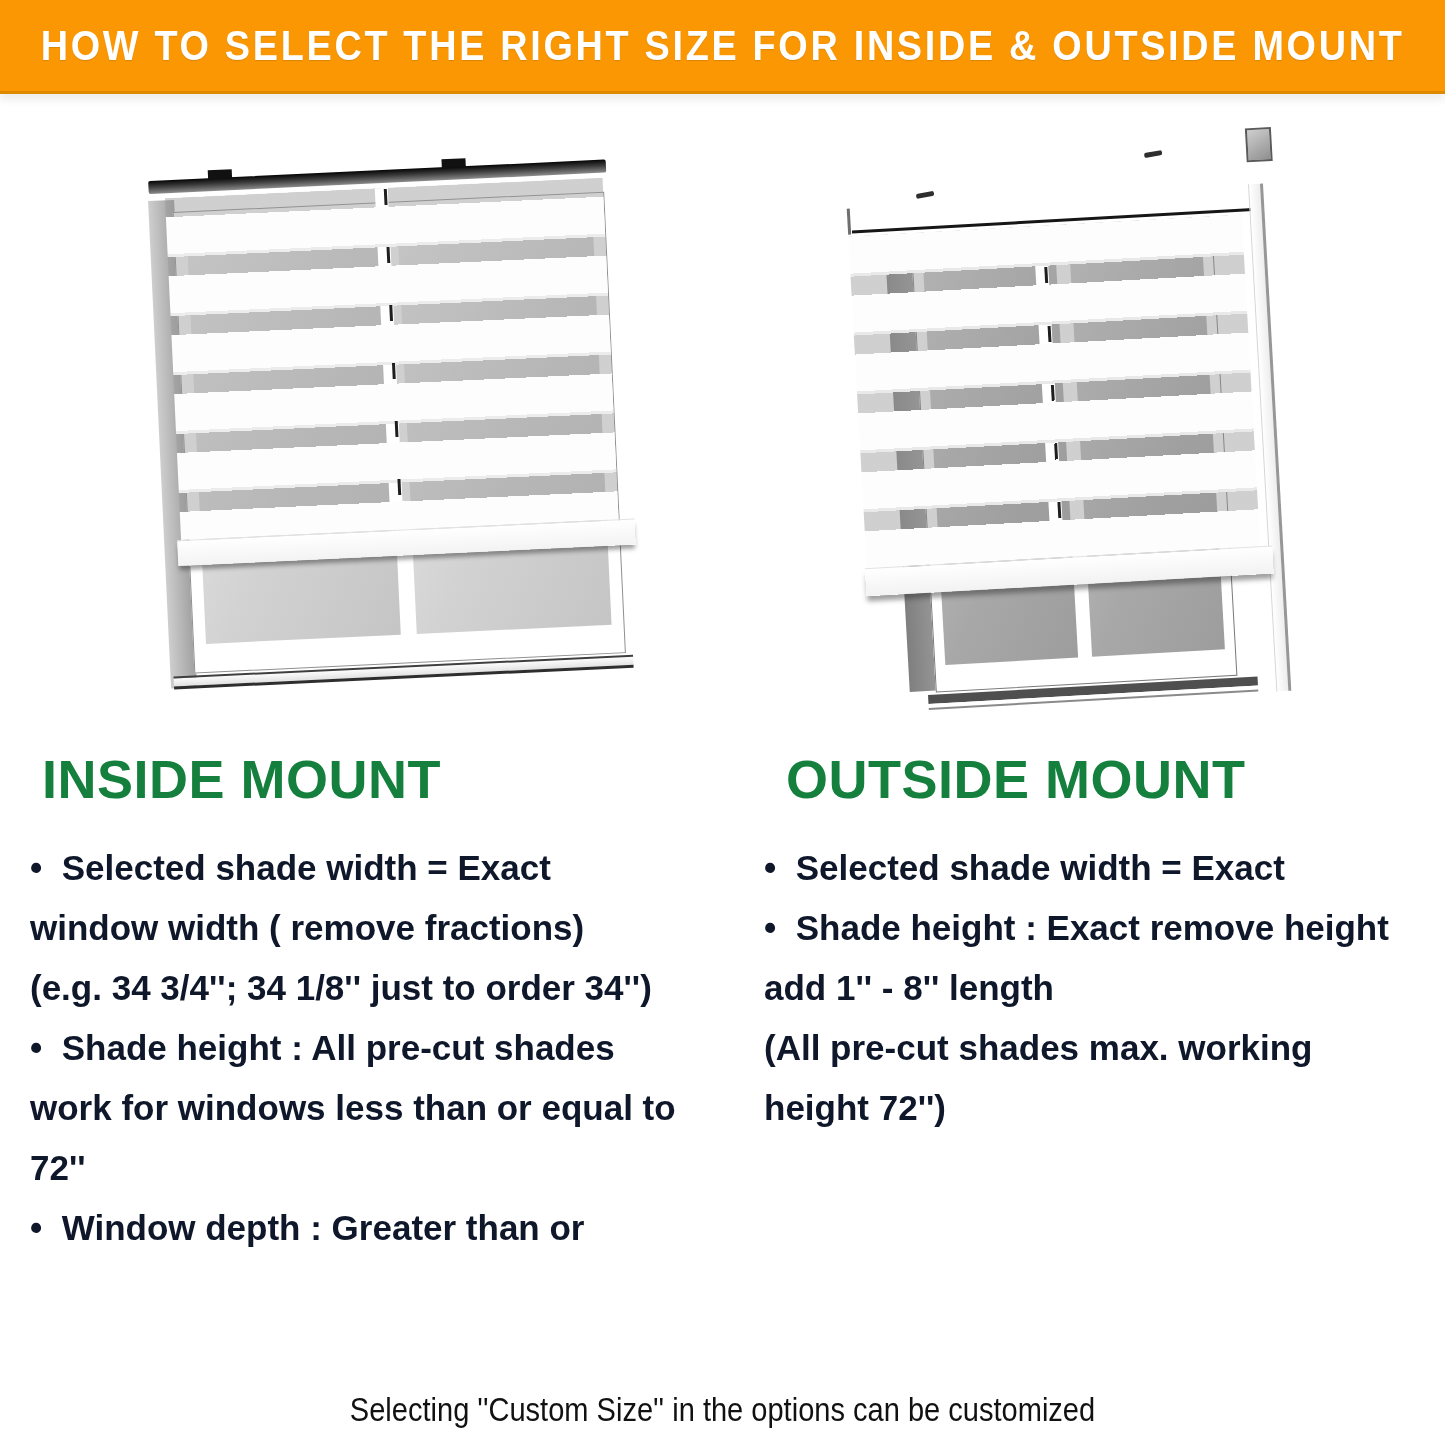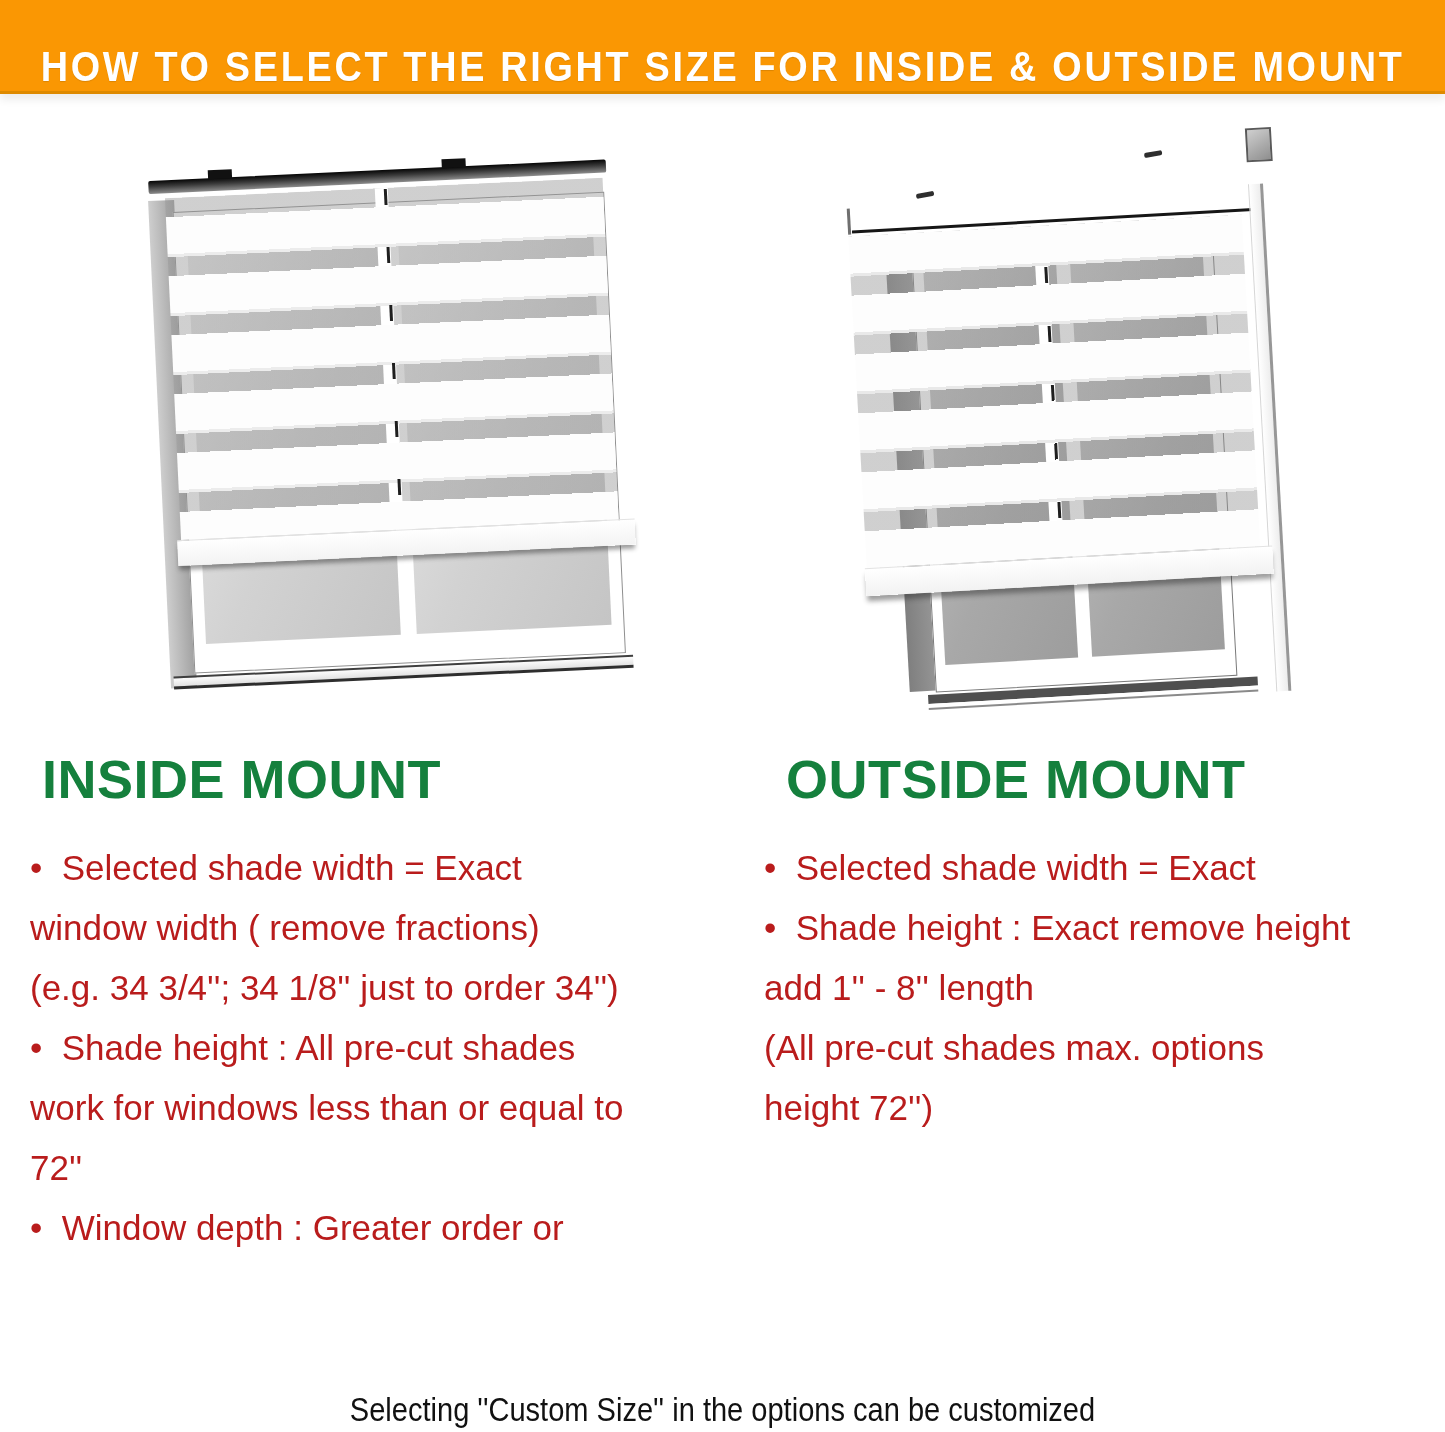--- a/index.html
+++ b/index.html
@@ -4,21 +4,21 @@
 <style>
   * { margin:0; padding:0; box-sizing:border-box; }
   html,body { background:#fff; }
   body { font-family:"Liberation Sans", sans-serif; color:#1b1b1b; }
   .canvas { position:relative; width:1445px; height:1432px; background:#fff; overflow:hidden; }
 
   
   .banner {
     position:absolute; left:0; top:0; width:1445px; height:94px;
     background:#FA9703; border-bottom:3px solid #DE8A00;
-    display:flex; align-items:flex-end; justify-content:center;
+    display:flex; align-items:center; justify-content:center;
     box-shadow:0 6px 8px rgba(0,0,0,.07);
   }
   .banner-title {
     color:#fff; font-weight:700; font-size:42px; letter-spacing:3px;
     white-space:nowrap; transform:scaleX(.9); transform-origin:center center;
     text-shadow:0 1px 1px rgba(0,0,0,.12);
   }
 
   
   .fig { position:absolute; }
@@ -97,21 +97,21 @@
   
   .mount-heading { position:absolute; top:748px; font-size:54px; font-weight:700;
       color:#15803d; letter-spacing:.5px; white-space:nowrap; }
   .heading-inside  { left:42px; }
   .heading-outside { left:786px; }
 
   .col { position:absolute; top:838px; }
   .col-inside  { left:30px;  width:705px; }
   .col-outside { left:764px; width:672px; }
   .line { display:block; height:60px; line-height:60px; font-size:35px;
-      color:#b91c1c; white-space:pre; }
+      color:#0f172a; white-space:pre;font-weight:bold; }
 
   
   .footer { position:absolute; left:0; bottom:0; width:1445px; height:42px;
       text-align:center; }
   .footer-text { display:inline-block; font-size:33px; line-height:40px;
       color:#111; transform:scaleX(.88); transform-origin:center bottom;
       white-space:nowrap; }
 </style>
 </head>
 <body>
@@ -170,28 +170,28 @@
   <div class="mount-heading heading-inside">INSIDE MOUNT</div>
   <div class="mount-heading heading-outside">OUTSIDE MOUNT</div>
 
   <div class="col col-inside">
     <span class="line">•  Selected shade width = Exact</span>
     <span class="line">window width ( remove fractions)</span>
     <span class="line">(e.g. 34 3/4''; 34 1/8'' just to order 34'')</span>
     <span class="line">•  Shade height : All pre-cut shades</span>
     <span class="line">work for windows less than or equal to</span>
     <span class="line">72''</span>
-    <span class="line">•  Window depth : Greater order or</span>
+    <span class="line">•  Window depth : Greater than or</span>
   </div>
 
   <div class="col col-outside">
     <span class="line">•  Selected shade width = Exact</span>
     <span class="line">•  Shade height : Exact remove height</span>
     <span class="line">add 1'' - 8'' length</span>
-    <span class="line">(All pre-cut shades max. options</span>
+    <span class="line">(All pre-cut shades max. working</span>
     <span class="line">height 72'')</span>
   </div>
 
   <div class="footer">
     <span class="footer-text">Selecting ''Custom Size'' in the options can be customized</span>
   </div>
 
 </div>
 
 </body></html>

